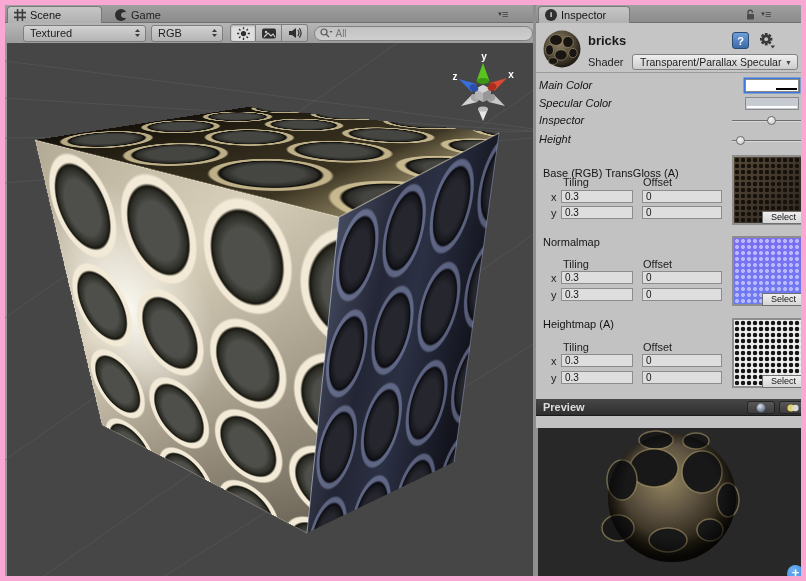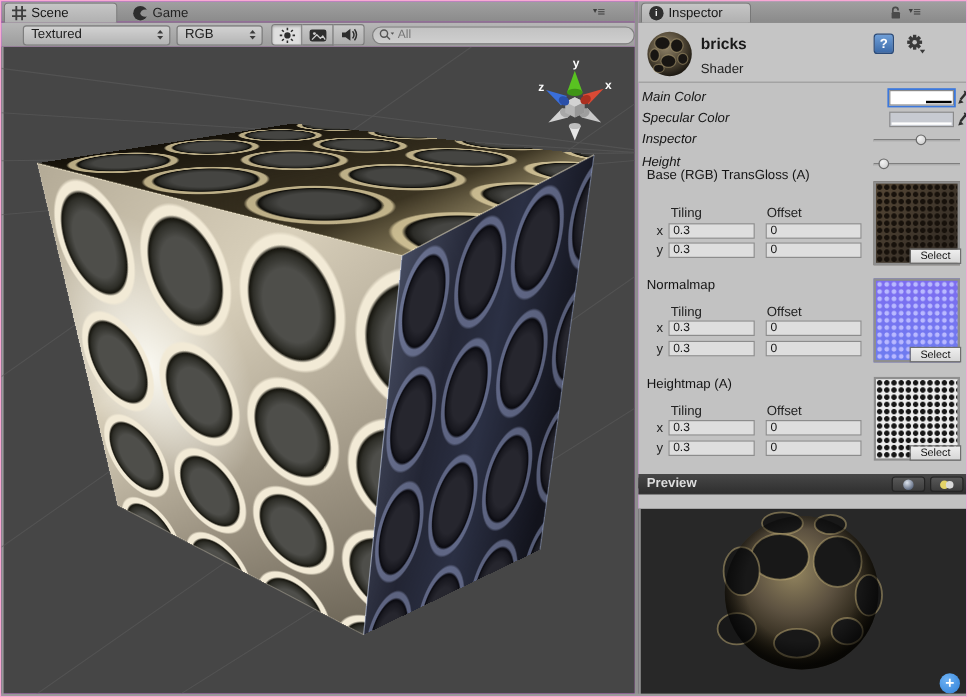--- a/index.html
+++ b/index.html
@@ -1,19 +1,19 @@
 <!DOCTYPE html>
 <html><head>
 <meta charset="utf-8">
 <style>
   html,body{margin:0;padding:0;background:#666;}
   *{box-sizing:border-box;}
   #app{position:relative;width:806px;height:581px;overflow:hidden;
        font-family:"Liberation Sans","DejaVu Sans",sans-serif;
-       font-size:11px;color:#111;background:#d946ef;border:1px solid #f9a8d4;}
+       font-size:11px;color:#111;background:#fdba74;border:5px solid #f9a8d4;}
 
   
   .tabbar{position:absolute;height:18px;background:linear-gradient(#a0a0a0,#8b8b8b);
           border-bottom:1px solid #6f6f6f;}
   .tab{position:absolute;top:1px;height:17px;line-height:16px;padding:0 10px 0 6px;
        background:linear-gradient(#c6c6c6,#b0b0b0);border:1px solid #787878;border-bottom:none;
        border-radius:4px 4px 0 0;display:flex;align-items:center;gap:4px;color:#151515;}
   .tab-plain{position:absolute;top:1px;height:17px;line-height:16px;display:flex;
        align-items:center;gap:4px;color:#222;padding:0 6px;}
   .pane-menu{position:absolute;top:4px;color:#3c3c3c;font-size:9px;line-height:10px;
@@ -277,20 +277,24 @@
           <ellipse cx="14" cy="11" rx="6.4" ry="5.4"></ellipse>
           <ellipse cx="26" cy="13" rx="5.2" ry="5.6"></ellipse>
           <ellipse cx="7.5" cy="21" rx="4" ry="5.2"></ellipse>
           <ellipse cx="19" cy="26" rx="6.2" ry="5.2"></ellipse>
           <ellipse cx="31" cy="24" rx="4.2" ry="4.6"></ellipse>
           <ellipse cx="11" cy="32" rx="4.4" ry="3.4"></ellipse>
         </g>
       </svg>
       <div id="mat-name">bricks</div>
       <div id="shader-label">Shader</div>
+      <div id="shader-dd">
+        <span>Transparent/Parallax Specular</span>
+        <span style="font-size:7px;color:#444;">▼</span>
+      </div>
       <div style="position:absolute;left:196px;top:9px;width:17px;height:17px;border-radius:3px;
            background:linear-gradient(#6f9fd8,#3c6aa8);border:1px solid #2a4a78;color:#fff;
            font-weight:bold;font-size:11px;text-align:center;line-height:16px;">?</div>
       <svg style="position:absolute;left:222px;top:9px;" width="18" height="17" viewBox="0 0 18 17">
         <g fill="#3a3a3a">
           <rect x="6.8" y="1" width="2.8" height="12.4"></rect>
           <rect x="6.8" y="1" width="2.8" height="12.4" transform="rotate(45 8.2 7.2)"></rect>
           <rect x="6.8" y="1" width="2.8" height="12.4" transform="rotate(90 8.2 7.2)"></rect>
           <rect x="6.8" y="1" width="2.8" height="12.4" transform="rotate(135 8.2 7.2)"></rect>
           <circle cx="8.2" cy="7.2" r="4.4"></circle>
@@ -323,21 +327,21 @@
     <div class="label" style="top:109px;">Inspector</div>
     <div class="slider-track" style="top:115px;">
       <div class="slider-handle" style="left: calc(55% - 4.5px);"></div>
     </div>
 
     <div class="label" style="top:128px;">Height</div>
     <div class="slider-track" style="top:135px;">
       <div class="slider-handle" style="left: calc(12% - 4.5px);"></div>
     </div>
 
-    <div class="sec-title" style="top:139px;text-align:center;">Base (RGB) TransGloss (A)</div>
+    <div class="sec-title" style="top:162px;text-align:center;">Base (RGB) TransGloss (A)</div>
     <div class="thumb thumb-base" style="top:150px;"></div>
     <div class="select-btn" style="top:206px;">Select</div>
     <div class="colhead" style="left:27px;top:171px;">Tiling</div>
     <div class="colhead" style="left:107px;top:171px;">Offset</div>
     <div class="rowlab" style="left:15px;top:186px;">x</div>
     <input class="tfield" style="left: 25px; top: 185px; width: 72px;" value="0.3">
     <input class="tfield" style="left: 106px; top: 185px; width: 80px;" value="0">
     <div class="rowlab" style="left:15px;top:202px;">y</div>
     <input class="tfield" style="left: 25px; top: 201px; width: 72px;" value="0.3">
     <input class="tfield" style="left: 106px; top: 201px; width: 80px;" value="0">

